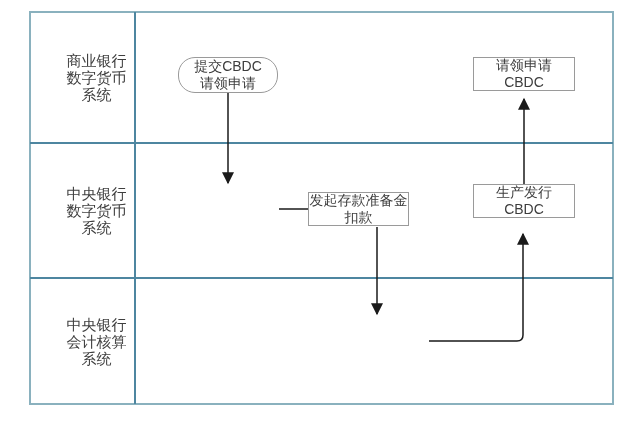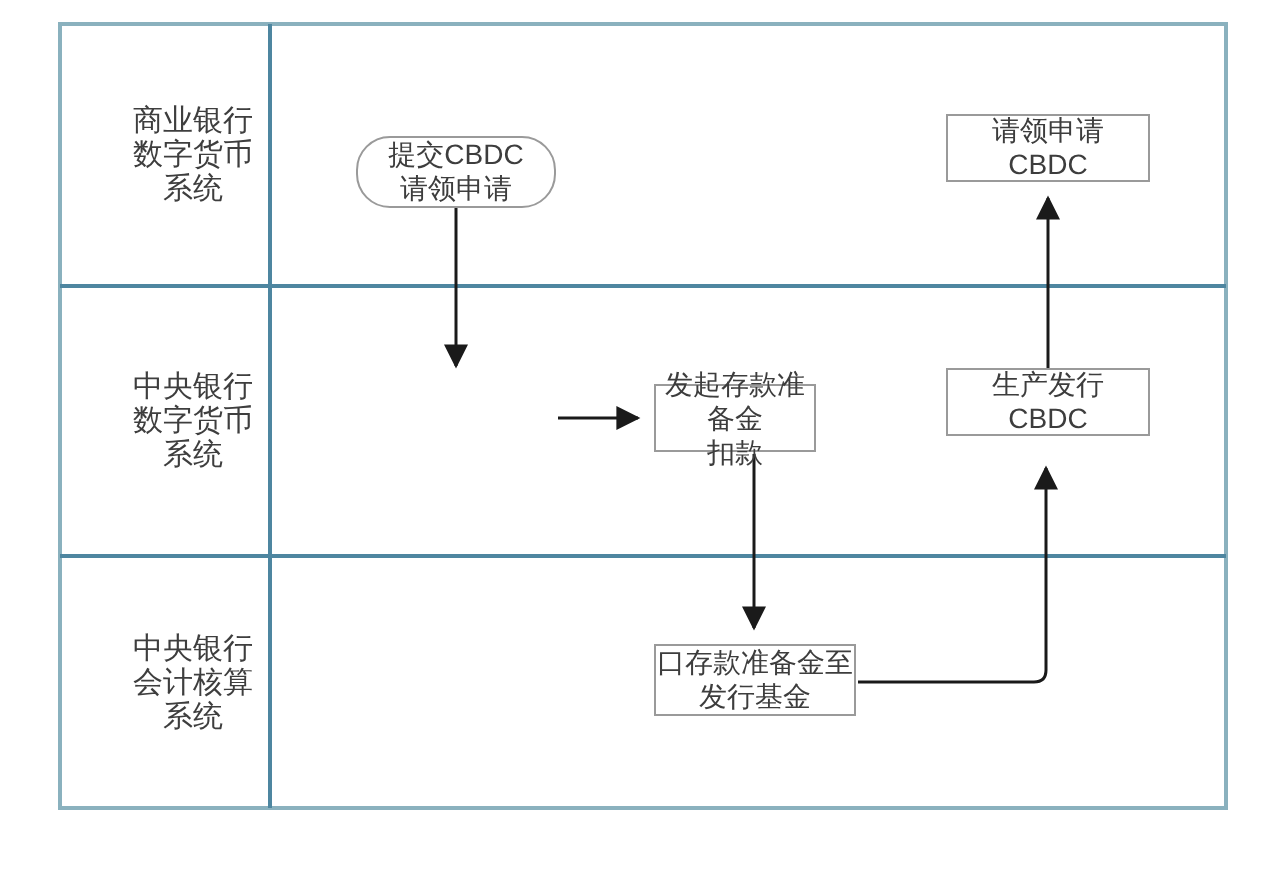--- a/index.html
+++ b/index.html
@@ -15,24 +15,24 @@
   }
   .lane-label.l1 { top: 14px;  height: 127px; }
   .lane-label.l2 { top: 145px; height: 131px; }
   .lane-label.l3 { top: 280px; height: 122px; }
   .node {
     position: absolute; background: #ffffff; border: 1px solid #9a9a9a;
     display: flex; align-items: center; justify-content: center;
     text-align: center; white-space: pre-line;
     font-size: 14px; line-height: 17px; color: #3d3d3d;
   }
-  .node.submit   { left: 178px; top: 68px;  width: 100px; height: 36px; border-radius: 17px; }
+  .node.submit   { left: 178px; top: 57px;  width: 100px; height: 36px; border-radius: 17px; }
   .node.vault    { left: 473px; top: 57px;  width: 102px; height: 34px; }
   .node.approve  { left: 177px; top: 192px; width: 101px; height: 34px; }
-  .node.deduct   { left: 327px; top: 192px; width: 81px; height: 34px; }
+  .node.deduct   { left: 308px; top: 192px; width: 101px; height: 34px; }
   .node.produce  { left: 473px; top: 184px; width: 102px; height: 34px; }
   .node.transfer { left: 327px; top: 322px; width: 101px; height: 36px; }
   .caption {
     position: absolute; left: 30px; top: 412px; width: 583px;
     text-align: center; font-size: 16px; color: #3a3a3a;
   }
 </style>
 </head>
 <body>
 
@@ -69,17 +69,15 @@
 系统</div>
 
   <div class="node submit">提交CBDC
 请领申请</div>
   <div class="node vault">请领申请
 CBDC</div>
   <div class="node deduct">发起存款准备金
 扣款</div>
   <div class="node produce">生产发行
 CBDC</div>
-  <div class="node transfer">口存款准备金至
-发行基金</div>
 
 
 </div>
 
 </body></html>

